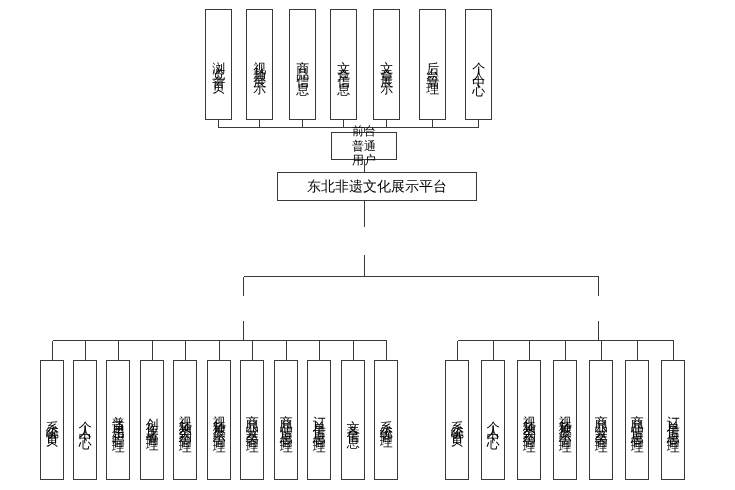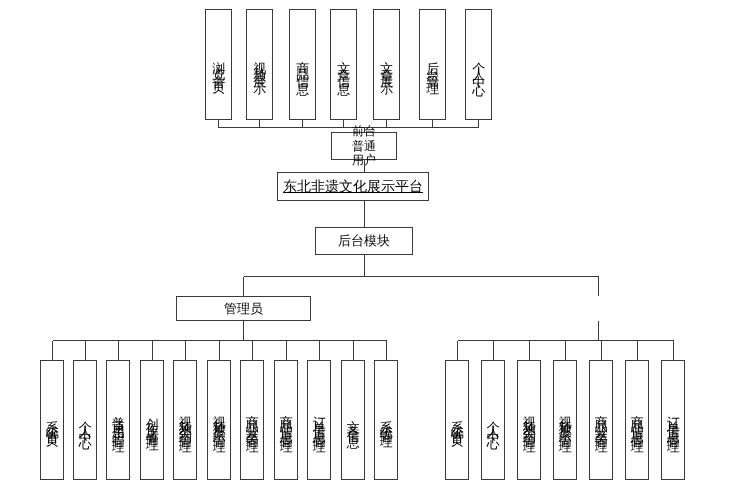--- a/index.html
+++ b/index.html
@@ -50,23 +50,22 @@
   }
   .hbox {
     text-align: center;
   }
   .front-user {
     left: 331px; top: 132px; width: 66px; height: 28px;
     font-size: 12px;
     padding: 0 20px;
   }
   .platform {
-    left: 277px; top: 172px; width: 152px; height: 29px;
+    left: 277px; top: 172px; width: 200px; height: 29px;
     font-size: 14px;
-    text-decoration: underline;
   }
   .backend {
     left: 315px; top: 227px; width: 98px; height: 28px;
   }
   .role-admin {
     left: 176px; top: 296px; width: 135px; height: 25px;
   }
   .role-creator {
     left: 531px; top: 296px; width: 135px; height: 25px;
   }
@@ -103,23 +102,21 @@
   <div class="node vbox vbox-top" style="left:205px">浏览首页</div>
   <div class="node vbox vbox-top" style="left:246px">视频展示</div>
   <div class="node vbox vbox-top" style="left:289px">商品信息</div>
   <div class="node vbox vbox-top" style="left:330px">文章信息</div>
   <div class="node vbox vbox-top" style="left:373px">文章展示</div>
   <div class="node vbox vbox-top" style="left:419px">后台管理</div>
   <div class="node vbox vbox-top" style="left:465px">个人中心</div>
 
   <div class="node hbox front-user">前台普通用户</div>
   <div class="node hbox platform">东北非遗文化展示平台</div>
-  <div class="node hbox backend">后台模块</div>
 
-  <div class="node hbox role-admin">管理员</div>
 
   <div class="node vbox vbox-bottom" style="left:40px">系统首页</div>
   <div class="node vbox vbox-bottom" style="left:73px">个人中心</div>
   <div class="node vbox vbox-bottom" style="left:106px">普通用户管理</div>
   <div class="node vbox vbox-bottom" style="left:140px">创作者管理</div>
   <div class="node vbox vbox-bottom" style="left:173px">视频类别管理</div>
   <div class="node vbox vbox-bottom" style="left:207px">视频展示管理</div>
   <div class="node vbox vbox-bottom" style="left:240px">商品分类管理</div>
   <div class="node vbox vbox-bottom" style="left:274px">商品信息管理</div>
   <div class="node vbox vbox-bottom" style="left:307px">订单信息管理</div>

